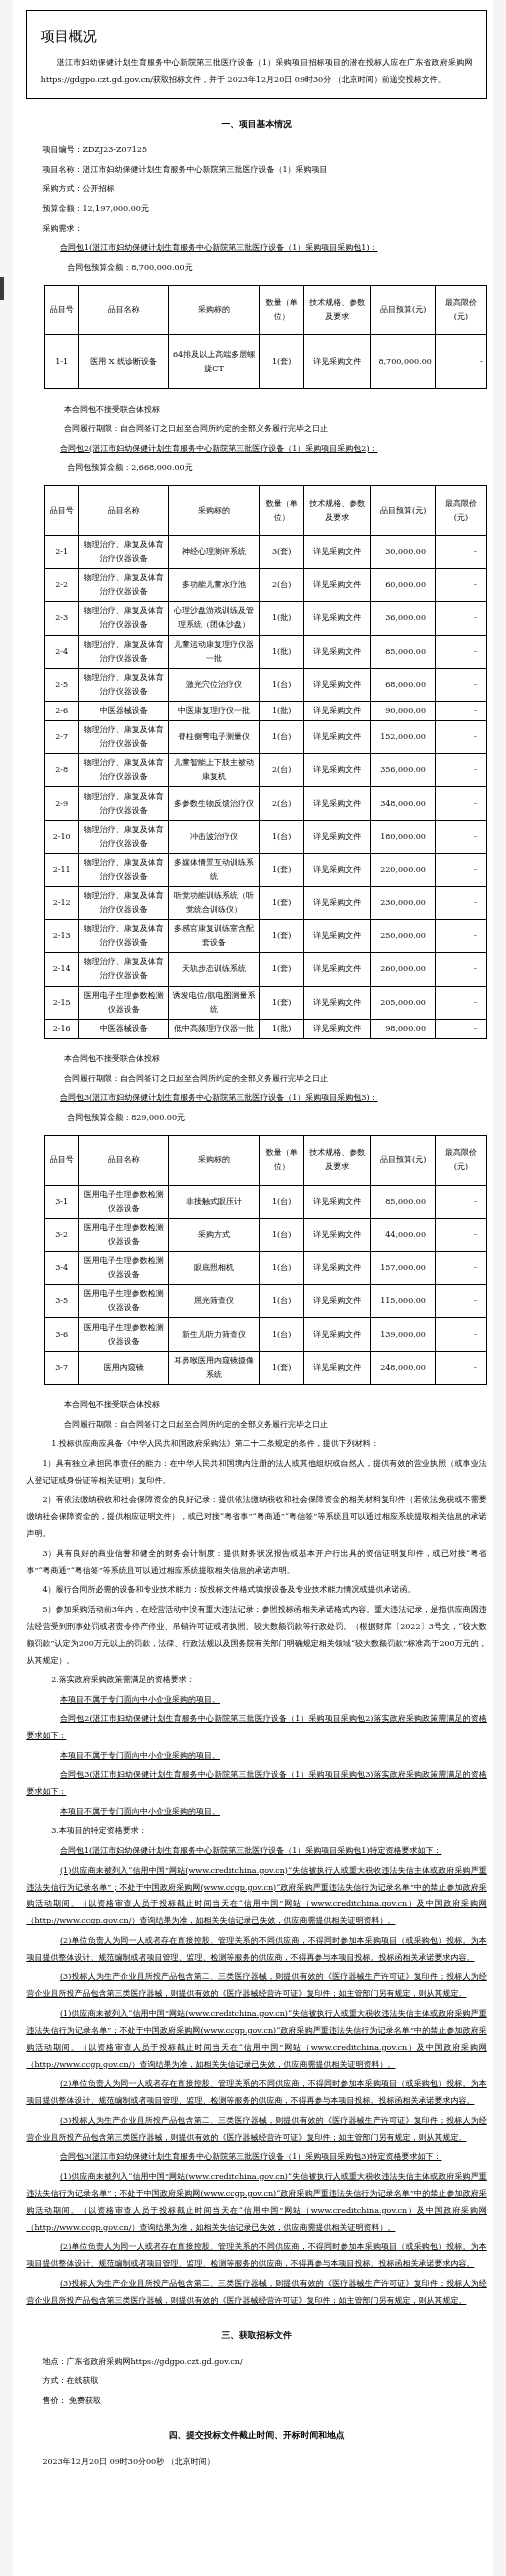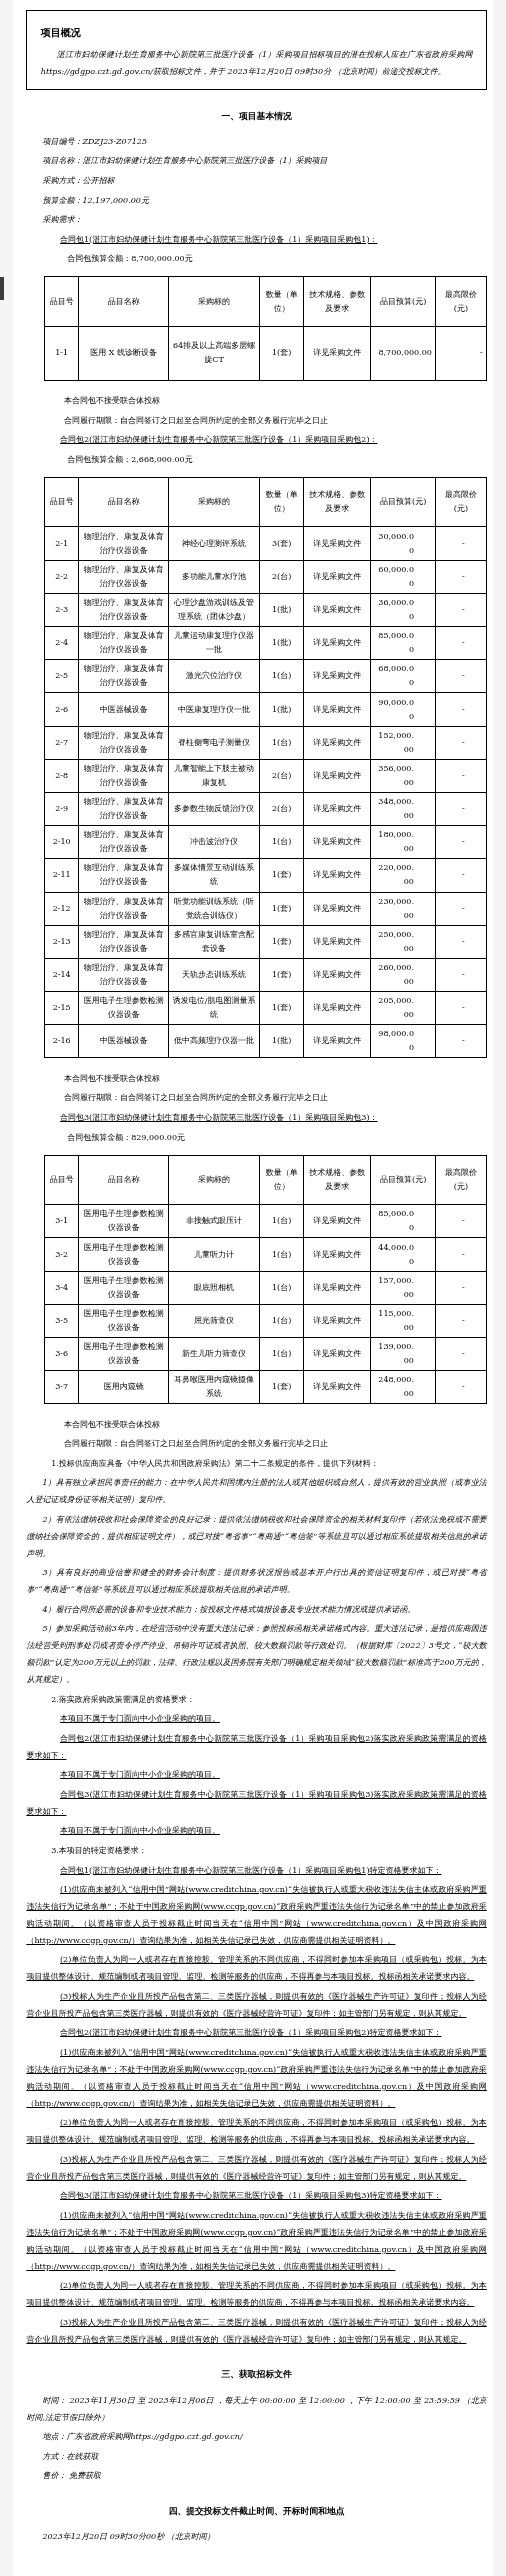--- a/index.html
+++ b/index.html
@@ -4,32 +4,32 @@
 <style>
   html,body{margin:0;padding:0;}
   body{background:#f5f5f6;font-family:"DejaVu Serif","Liberation Serif",serif;color:#000;}
   .page{width:506px;margin:0 auto;position:relative;}
   .scroll-thumb{position:absolute;left:0;top:277px;width:4.1px;height:23px;background:#3c3c3c;}
   .content{margin:0 13px;background:#fff;padding:9.3px 6.2px 7.2px 13.4px;min-height:3205px;}
   .doc{font-size:8px;line-height:2.12;text-align:justify;}
   .doc p{margin:2.6px 0;}
   h2,h3{font-family:inherit;}
   .box{border:1px solid #000;padding:5.2px 13.4px 8.2px;margin:1px 0 18.5px;}
-  .box h2{font-size:10px;font-weight:bold;margin:5.2px 0 4.1px;}
+  .box h2{font-size:14px;font-weight:normal;margin:5.2px 0 4.1px;}
   .box p{margin:0;}
   h3.sec{font-size:8.8px;font-weight:bold;margin:18.5px 0 11.3px;line-height:1.6;text-align:center;}
-  .i2{text-indent:2em;font-style:italic;}
+  .i2{text-indent:2em;}
   .i3{text-indent:3.1em;}
   .i4{text-indent:4.2em;text-decoration:underline;}
   .i45{text-indent:4.7em;}
   .i5{text-indent:5.1em;}
   table{width:calc(100% - 17.5px);margin:8.2px 0 12.4px 17.5px;border-collapse:collapse;table-layout:fixed;}
   th,td{border:0.5px solid #000;text-align:center;vertical-align:middle;font-size:8px;font-weight:normal;line-height:1.75;padding:2.1px 3.1px;word-break:break-all;}
   thead th{padding:10.3px 2.1px;}
-  td:nth-child(6),td:nth-child(7){text-align:right;padding-right:21px;}
+  td:nth-child(6),td:nth-child(7){text-align:right;padding-right:9px;}
   table.lg tbody td{padding:12.4px 3.1px;}
 </style>
 </head>
 <body>
 
 <div class="page">
   <div class="scroll-thumb"></div>
   <div class="content">
     <div class="doc">
 
@@ -292,21 +292,21 @@
                 <td>医用电子生理参数检测仪器设备</td>
                 <td>非接触式眼压计</td>
                 <td>1(台)</td>
                 <td>详见采购文件</td>
                 <td>85,000.00</td>
                 <td>-</td>
               </tr>
               <tr>
                 <td>3-2</td>
                 <td>医用电子生理参数检测仪器设备</td>
-                <td>儿童听力计</td>
+                <td>采购方式</td>
                 <td>1(台)</td>
                 <td>详见采购文件</td>
                 <td>44,000.00</td>
                 <td>-</td>
               </tr>
               <tr>
                 <td>3-4</td>
                 <td>医用电子生理参数检测仪器设备</td>
                 <td>眼底照相机</td>
                 <td>1(台)</td>
@@ -361,35 +361,33 @@
             <p class="i4">本项目不属于专门面向中小企业采购的项目。</p>
             <p class="i4">合同包2(湛江市妇幼保健计划生育服务中心新院第三批医疗设备（1）采购项目采购包2)落实政府采购政策需满足的资格要求如下：</p>
             <p class="i4">本项目不属于专门面向中小企业采购的项目。</p>
             <p class="i4">合同包3(湛江市妇幼保健计划生育服务中心新院第三批医疗设备（1）采购项目采购包3)落实政府采购政策需满足的资格要求如下：</p>
             <p class="i4">本项目不属于专门面向中小企业采购的项目。</p>
             <p class="i3">3.本项目的特定资格要求：</p>
             <p class="i4">合同包1(湛江市妇幼保健计划生育服务中心新院第三批医疗设备（1）采购项目采购包1)特定资格要求如下：</p>
             <p class="i4">(1)供应商未被列入“信用中国”网站(www.creditchina.gov.cn)“失信被执行人或重大税收违法失信主体或政府采购严重违法失信行为记录名单”；不处于中国政府采购网(www.ccgp.gov.cn)“政府采购严重违法失信行为记录名单”中的禁止参加政府采购活动期间。（以资格审查人员于投标截止时间当天在“信用中国”网站（www.creditchina.gov.cn）及中国政府采购网（http://www.ccgp.gov.cn/）查询结果为准，如相关失信记录已失效，供应商需提供相关证明资料）。</p>
             <p class="i4">(2)单位负责人为同一人或者存在直接控股、管理关系的不同供应商，不得同时参加本采购项目（或采购包）投标。为本项目提供整体设计、规范编制或者项目管理、监理、检测等服务的供应商，不得再参与本项目投标。投标函相关承诺要求内容。</p>
             <p class="i4">(3)投标人为生产企业且所投产品包含第二、三类医疗器械，则提供有效的《医疗器械生产许可证》复印件；投标人为经营企业且所投产品包含第三类医疗器械，则提供有效的《医疗器械经营许可证》复印件；如主管部门另有规定，则从其规定。</p>
-            <p class="i4">合同包2(湛江市妇幼保健计划生育服务中心新院第三批医疗设备（1）采购项目采购包2)特定资格要求如下：</p>
             <p class="i4">(1)供应商未被列入“信用中国”网站(www.creditchina.gov.cn)“失信被执行人或重大税收违法失信主体或政府采购严重违法失信行为记录名单”；不处于中国政府采购网(www.ccgp.gov.cn)“政府采购严重违法失信行为记录名单”中的禁止参加政府采购活动期间。（以资格审查人员于投标截止时间当天在“信用中国”网站（www.creditchina.gov.cn）及中国政府采购网（http://www.ccgp.gov.cn/）查询结果为准，如相关失信记录已失效，供应商需提供相关证明资料）。</p>
             <p class="i4">(2)单位负责人为同一人或者存在直接控股、管理关系的不同供应商，不得同时参加本采购项目（或采购包）投标。为本项目提供整体设计、规范编制或者项目管理、监理、检测等服务的供应商，不得再参与本项目投标。投标函相关承诺要求内容。</p>
             <p class="i4">(3)投标人为生产企业且所投产品包含第二、三类医疗器械，则提供有效的《医疗器械生产许可证》复印件；投标人为经营企业且所投产品包含第三类医疗器械，则提供有效的《医疗器械经营许可证》复印件；如主管部门另有规定，则从其规定。</p>
             <p class="i4">合同包3(湛江市妇幼保健计划生育服务中心新院第三批医疗设备（1）采购项目采购包3)特定资格要求如下：</p>
             <p class="i4">(1)供应商未被列入“信用中国”网站(www.creditchina.gov.cn)“失信被执行人或重大税收违法失信主体或政府采购严重违法失信行为记录名单”；不处于中国政府采购网(www.ccgp.gov.cn)“政府采购严重违法失信行为记录名单”中的禁止参加政府采购活动期间。（以资格审查人员于投标截止时间当天在“信用中国”网站（www.creditchina.gov.cn）及中国政府采购网（http://www.ccgp.gov.cn/）查询结果为准，如相关失信记录已失效，供应商需提供相关证明资料）。</p>
             <p class="i4">(2)单位负责人为同一人或者存在直接控股、管理关系的不同供应商，不得同时参加本采购项目（或采购包）投标。为本项目提供整体设计、规范编制或者项目管理、监理、检测等服务的供应商，不得再参与本项目投标。投标函相关承诺要求内容。</p>
             <p class="i4">(3)投标人为生产企业且所投产品包含第二、三类医疗器械，则提供有效的《医疗器械生产许可证》复印件；投标人为经营企业且所投产品包含第三类医疗器械，则提供有效的《医疗器械经营许可证》复印件；如主管部门另有规定，则从其规定。</p>
           </div>
       </section>
 
       <section>
         <h3 class="sec">三、获取招标文件</h3>
         <div>
-            <p class="i2">时间： 2023年11月30日 至 2023年12月06日 ，每天上午 00:00:00 至 12:00:00 ，下午 12:00:00 至 23:59:59 （北京时间,法定节假日除外）</p>
             <p class="i2">地点：广东省政府采购网https://gdgpo.czt.gd.gov.cn/</p>
             <p class="i2">方式：在线获取</p>
             <p class="i2">售价： 免费获取</p>
           </div>
       </section>
 
       <section>
         <h3 class="sec">四、提交投标文件截止时间、开标时间和地点</h3>
         <div>
             <p class="i2">2023年12月20日 09时30分00秒 （北京时间）</p>

